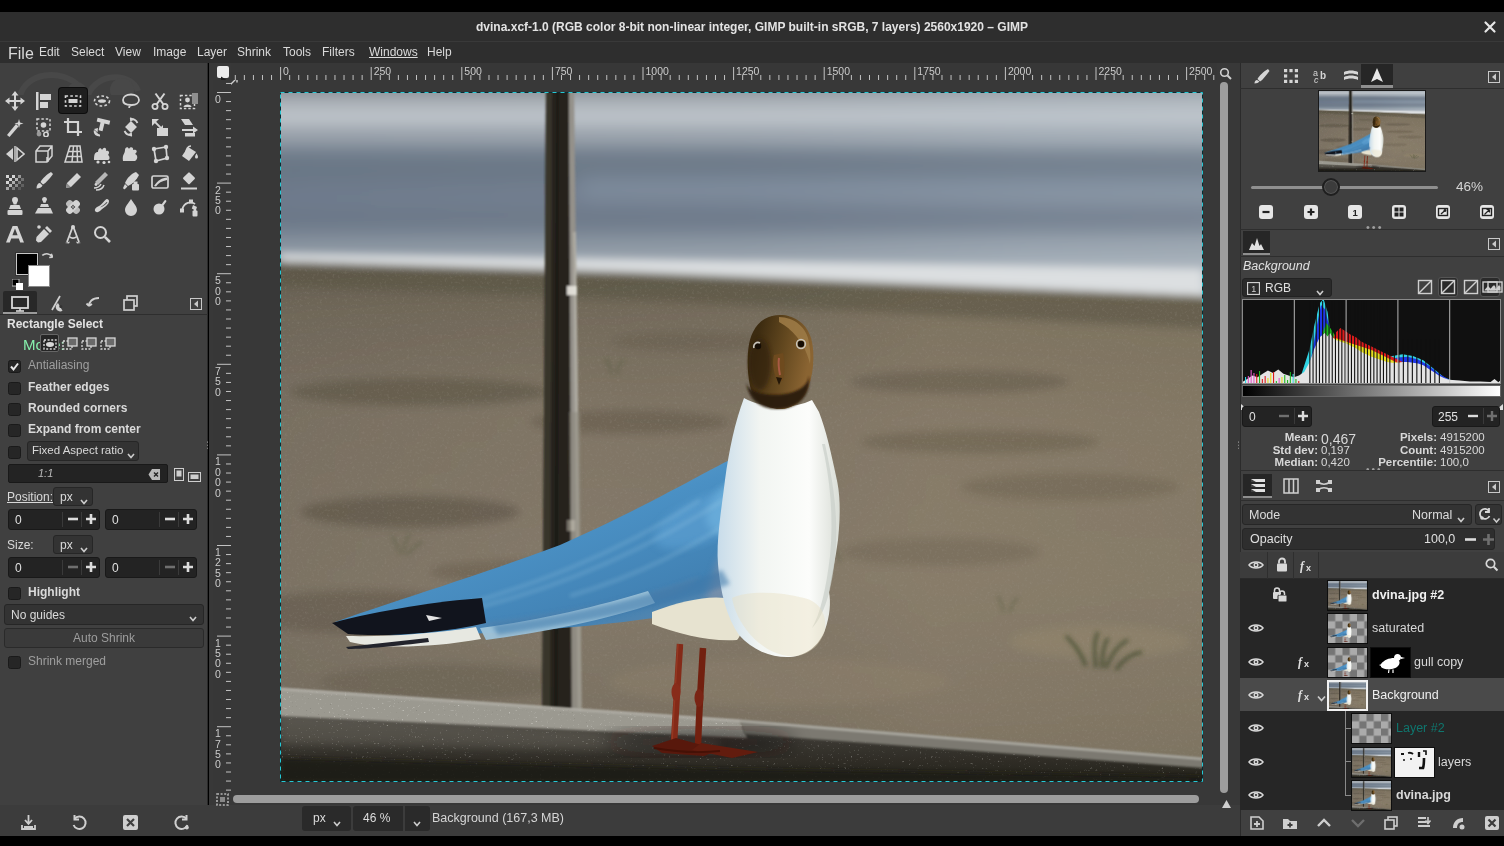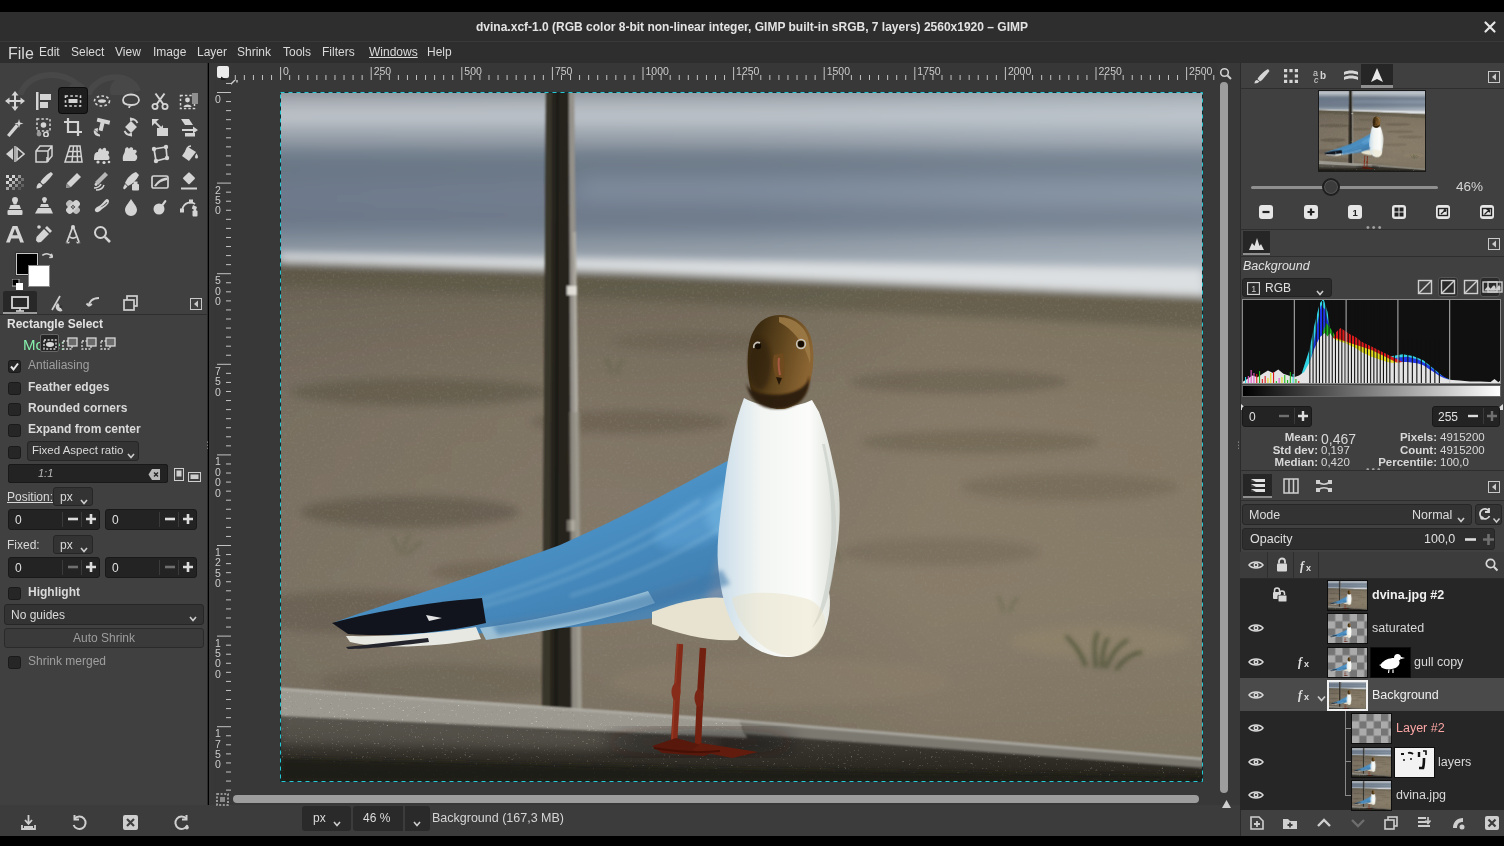--- a/index.html
+++ b/index.html
@@ -345,21 +345,21 @@
 <div style="position:absolute;left:105px;top:509px;width:92px;height:21px;background:#232323;border:1px solid #191919;border-radius:3px;"></div>
 <div style="position:absolute;left:112px;top:513px;font-size:12px;color:#e0e0e0;">0</div>
 <div style="position:absolute;left:159px;top:512px;width:1px;height:15px;background:#3a3a3a;"></div>
 <div style="position:absolute;left:162px;top:511px;width:16px;height:16px;"><svg width="16" height="16" viewBox="0 0 16 16" style="">
       <path d="M3 8 H13" stroke="#dcdcdc" stroke-width="2.6"></path>
     </svg></div>
 <div style="position:absolute;left:178px;top:512px;width:1px;height:15px;background:#3a3a3a;"></div>
 <div style="position:absolute;left:180px;top:511px;width:16px;height:16px;"><svg width="16" height="16" viewBox="0 0 16 16" style="">
       <path d="M3 8 H13 M8 3 V13" stroke="#dcdcdc" stroke-width="2.6"></path>
     </svg></div>
-<div style="position:absolute;left:7px;top:538px;font-size:12px;color:#d8d8d8;">Fixed:</div>
+<div style="position:absolute;left:7px;top:538px;font-size:12px;color:#d8d8d8;">Size:</div>
 <div style="position:absolute;left:53px;top:535px;width:40px;height:19px;background:#333;border:1px solid #262626;border-radius:3px;"></div>
 <div style="position:absolute;left:60px;top:538px;font-size:12px;color:#dadada;">px</div>
 <div style="position:absolute;left:79px;top:541px;width:10px;height:10px;"><svg width="10" height="10" viewBox="0 0 10 10" style="">
       <path d="M2 3 L5 6.5 L8 3" stroke="#ccc" stroke-width="1.6" fill="none"></path>
     </svg></div>
 <div style="position:absolute;left:8px;top:557px;width:92px;height:21px;background:#232323;border:1px solid #191919;border-radius:3px;"></div>
 <div style="position:absolute;left:15px;top:561px;font-size:12px;color:#e0e0e0;">0</div>
 <div style="position:absolute;left:62px;top:560px;width:1px;height:15px;background:#3a3a3a;"></div>
 <div style="position:absolute;left:65px;top:559px;width:16px;height:16px;"><svg width="16" height="16" viewBox="0 0 16 16" style="">
       <path d="M3 8 H13" stroke="#6f6f6f" stroke-width="2.6"></path>
@@ -1310,21 +1310,21 @@
 <defs>
         <pattern id="chk" width="14.5" height="14.5" patternUnits="userSpaceOnUse">
 <rect width="14.5" height="14.5" fill="#ababab"></rect>
 <rect width="7.25" height="7.25" fill="#757575"></rect>
 <rect x="7.25" y="7.25" width="7.25" height="7.25" fill="#757575"></rect>
 </pattern>
       </defs>
 <rect x="0" y="0" width="39" height="29" fill="url(#chk)"></rect>
 </svg>
 </div>
-<div style="position:absolute;left:1396px;top:721px;font-size:12.5px;font-weight:normal;color:#fca5a5;">Layer #2</div>
+<div style="position:absolute;left:1396px;top:721px;font-size:12.5px;font-weight:normal;color:#0f766e;">Layer #2</div>
 <div style="position:absolute;left:1248px;top:755px;width:16px;height:14px;"><svg width="16" height="14" viewBox="0 0 16 14" style="">
       <path d="M1 7 C4.2 3 11.8 3 15 7 C11.8 11 4.2 11 1 7 Z" fill="none" stroke="#d8d8d8" stroke-width="1.5"></path>
       <circle cx="8" cy="7" r="2.5" fill="#d8d8d8"></circle>
       <circle cx="8" cy="7" r="1.1" fill="#333"></circle>
     </svg></div>
 <div style="position:absolute;left:1351px;top:747px;width:41px;height:31px;border:1px solid #0e0e0e;background:#111;display:flex;align-items:center;justify-content:center;overflow:hidden;">
     <svg width="39" height="29" viewBox="0 0 923 690" preserveAspectRatio="none">
       <use href="#photoall"></use>
     </svg>
   </div>
@@ -1345,21 +1345,21 @@
 <div style="position:absolute;left:1248px;top:788px;width:16px;height:14px;"><svg width="16" height="14" viewBox="0 0 16 14" style="">
       <path d="M1 7 C4.2 3 11.8 3 15 7 C11.8 11 4.2 11 1 7 Z" fill="none" stroke="#d8d8d8" stroke-width="1.5"></path>
       <circle cx="8" cy="7" r="2.5" fill="#d8d8d8"></circle>
       <circle cx="8" cy="7" r="1.1" fill="#333"></circle>
     </svg></div>
 <div style="position:absolute;left:1351px;top:780px;width:41px;height:31px;border:1px solid #0e0e0e;background:#111;display:flex;align-items:center;justify-content:center;overflow:hidden;">
     <svg width="39" height="29" viewBox="0 0 923 690" preserveAspectRatio="none">
       <use href="#photoall"></use>
     </svg>
   </div>
-<div style="position:absolute;left:1396px;top:788px;font-size:12.5px;font-weight:normal;color:#d8d8d8;">dvina.jpg</div>
+<div style="position:absolute;left:1396px;top:788px;font-size:12.5px;font-weight:bold;color:#d8d8d8;">dvina.jpg</div>
 <div style="position:absolute;left:1249px;top:815px;width:16px;height:16px;"><svg width="16" height="16" viewBox="0 0 16 16" style="">
       <path d="M2 2 H10 L14 6 V14 H2 Z" fill="none" stroke="#cfcfcf" stroke-width="1.6"></path>
       <path d="M8 6 V12 M5 9 H11" stroke="#cfcfcf" stroke-width="1.8"></path>
     </svg></div>
 <div style="position:absolute;left:1282px;top:815px;width:16px;height:16px;"><svg width="16" height="16" viewBox="0 0 16 16" style="">
       <path d="M1 4 H6 L8 6 H15 V14 H1 Z" fill="#cfcfcf"></path>
       <path d="M8 7.5 V12.5 M5.5 10 H10.5" stroke="#3c3c3c" stroke-width="1.8"></path>
     </svg></div>
 <div style="position:absolute;left:1316px;top:815px;width:16px;height:16px;"><svg width="16" height="16" viewBox="0 0 16 16" style="">
       <path d="M2 11 L8 5 L14 11" stroke="#cfcfcf" stroke-width="2.4" fill="none"></path>

